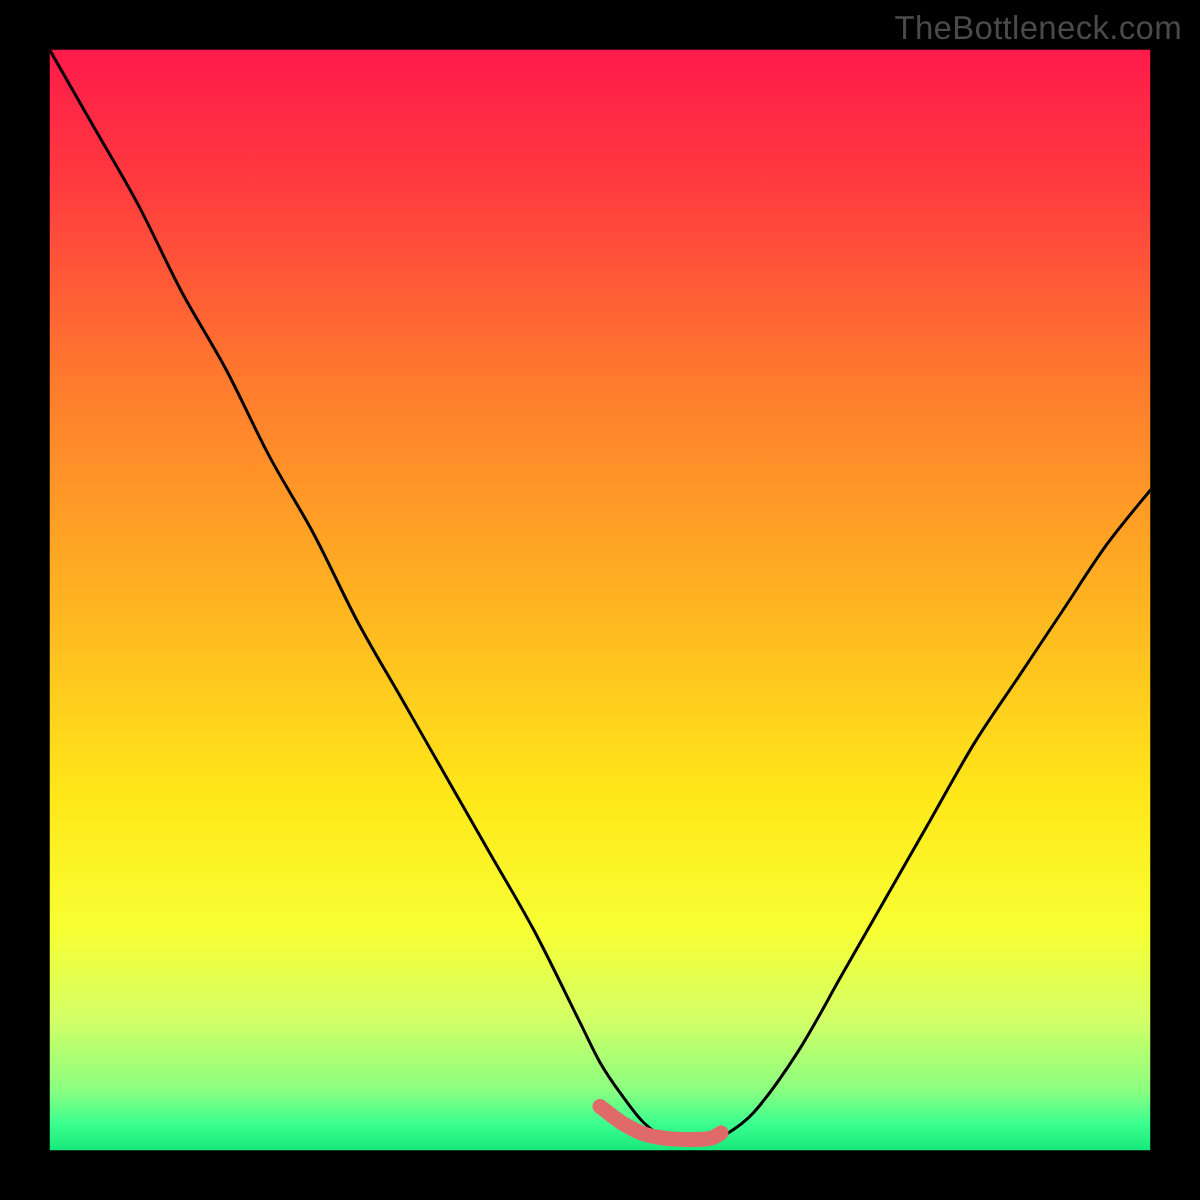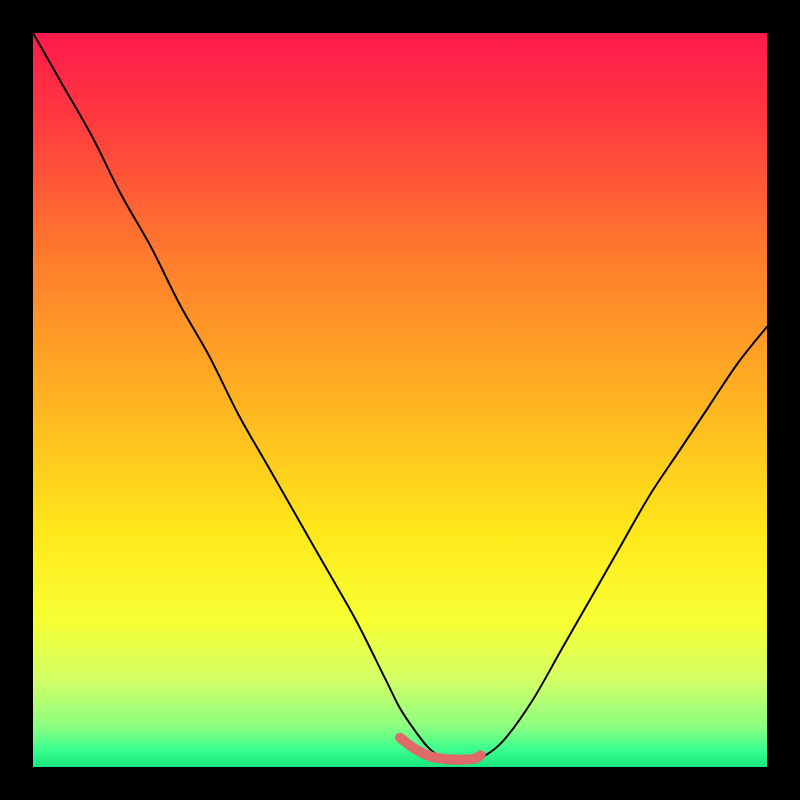--- a/index.html
+++ b/index.html
@@ -35,20 +35,21 @@
     height: 734px;
   }
   svg {
     display: block;
   }
 </style>
 </head>
 <body>
 
 <div class="frame">
+  <div class="watermark">TheBottleneck.com</div>
 
   <div class="plot">
     <svg id="chart-svg" width="734" height="734" viewBox="0 0 734 734">
       <defs>
         <linearGradient id="bg-grad" x1="0" y1="0" x2="0" y2="1">
             <stop offset="0.00%" stop-color="#ff1a4b"></stop>
             <stop offset="12.00%" stop-color="#ff3a3f"></stop>
             <stop offset="30.00%" stop-color="#ff7a2e"></stop>
             <stop offset="50.00%" stop-color="#ffb321"></stop>
             <stop offset="68.00%" stop-color="#ffe81a"></stop>

